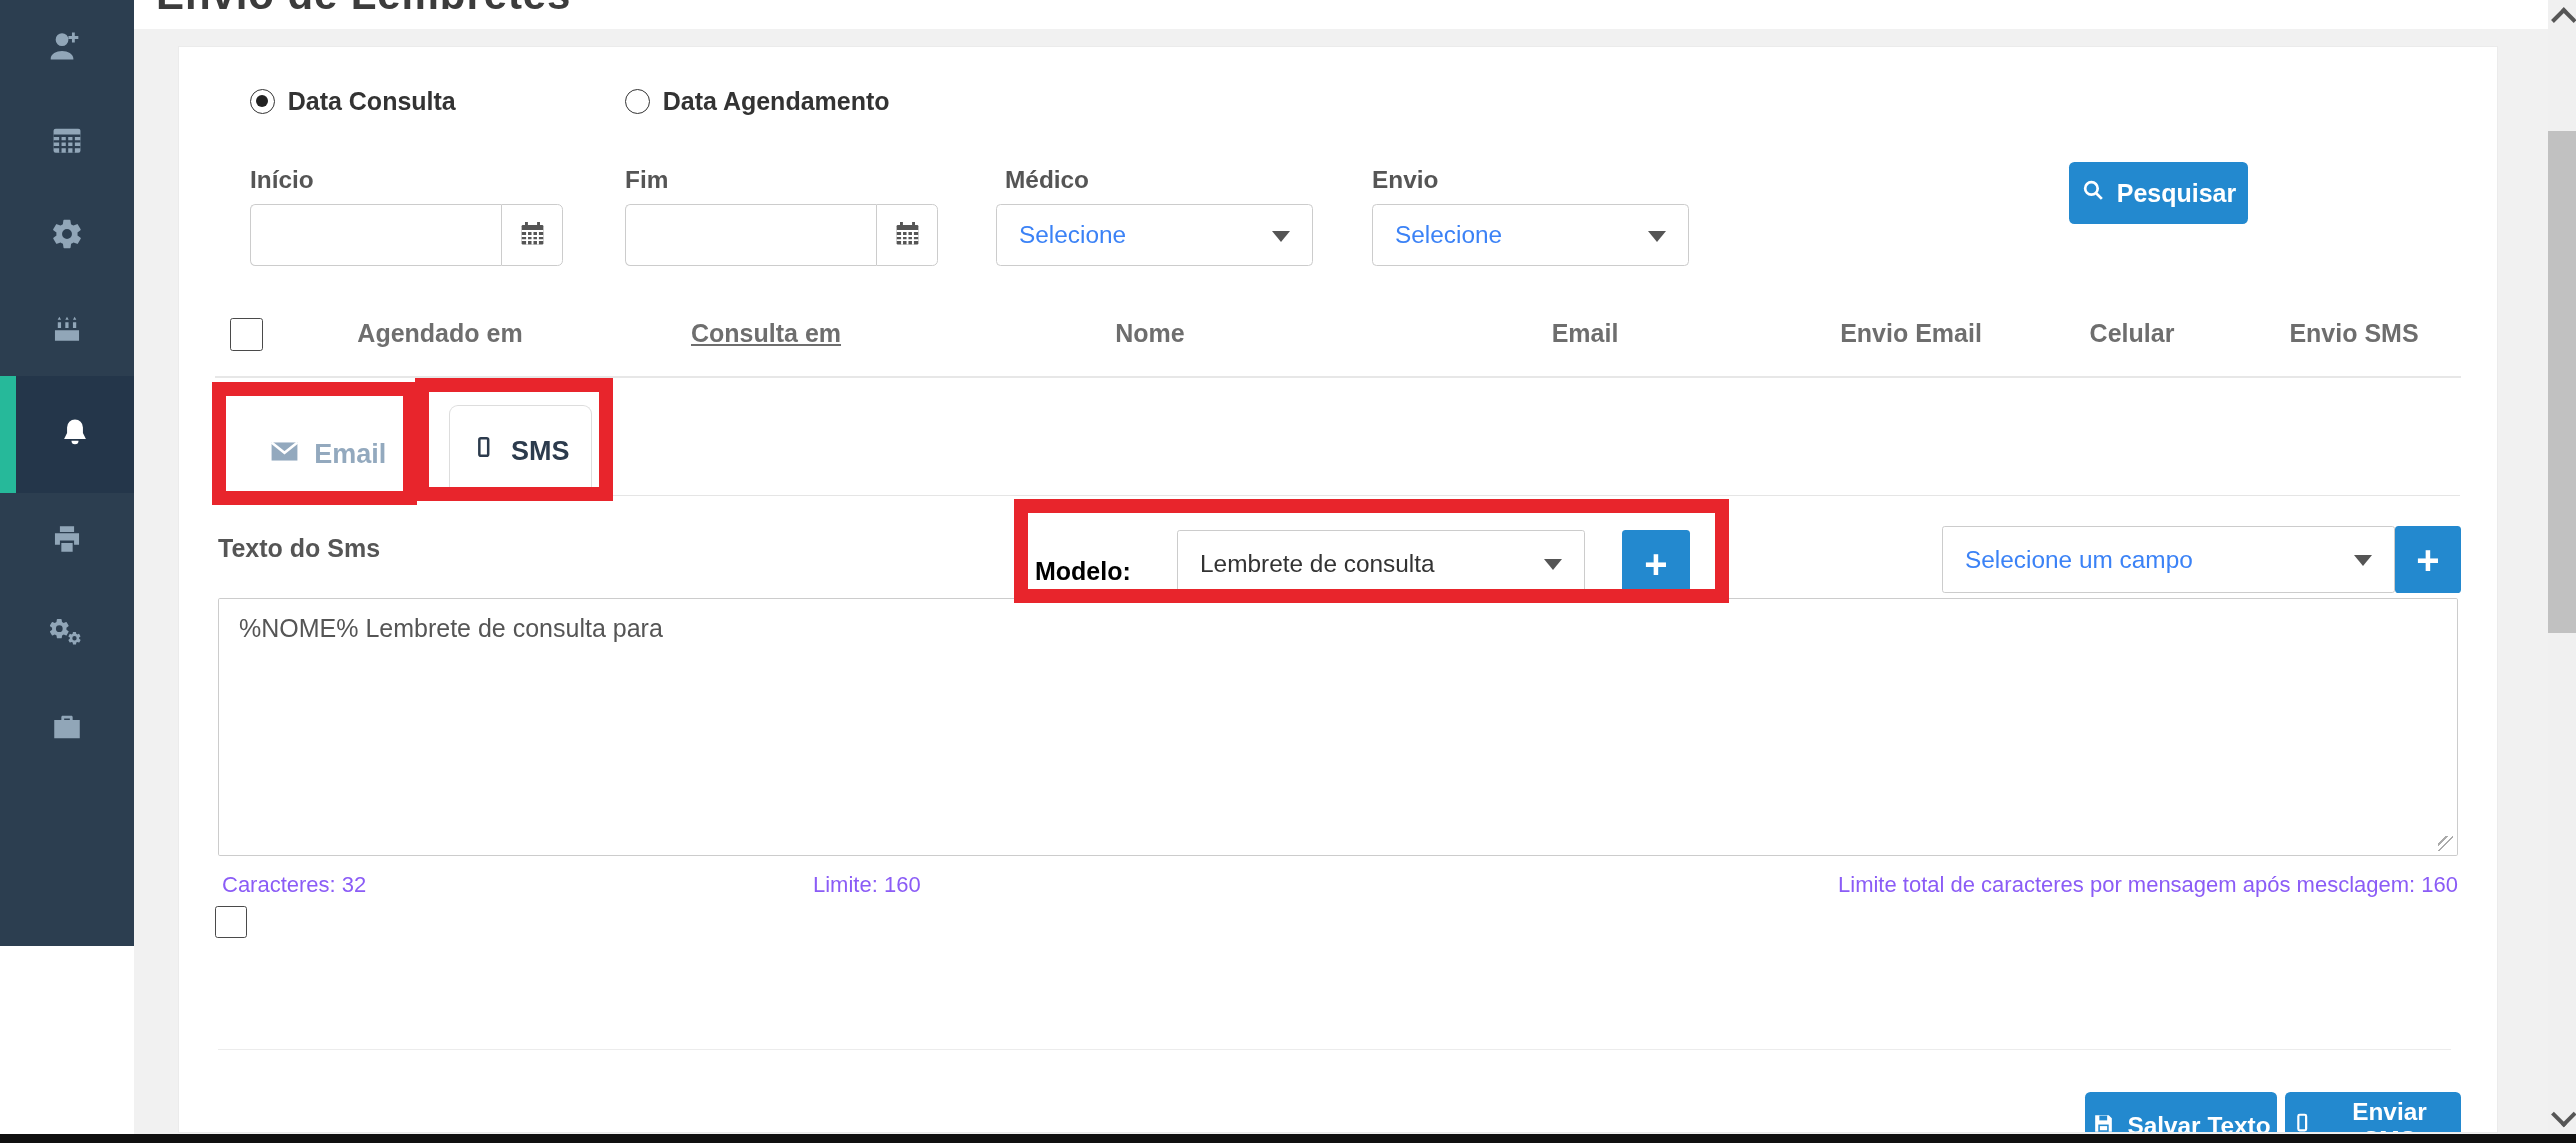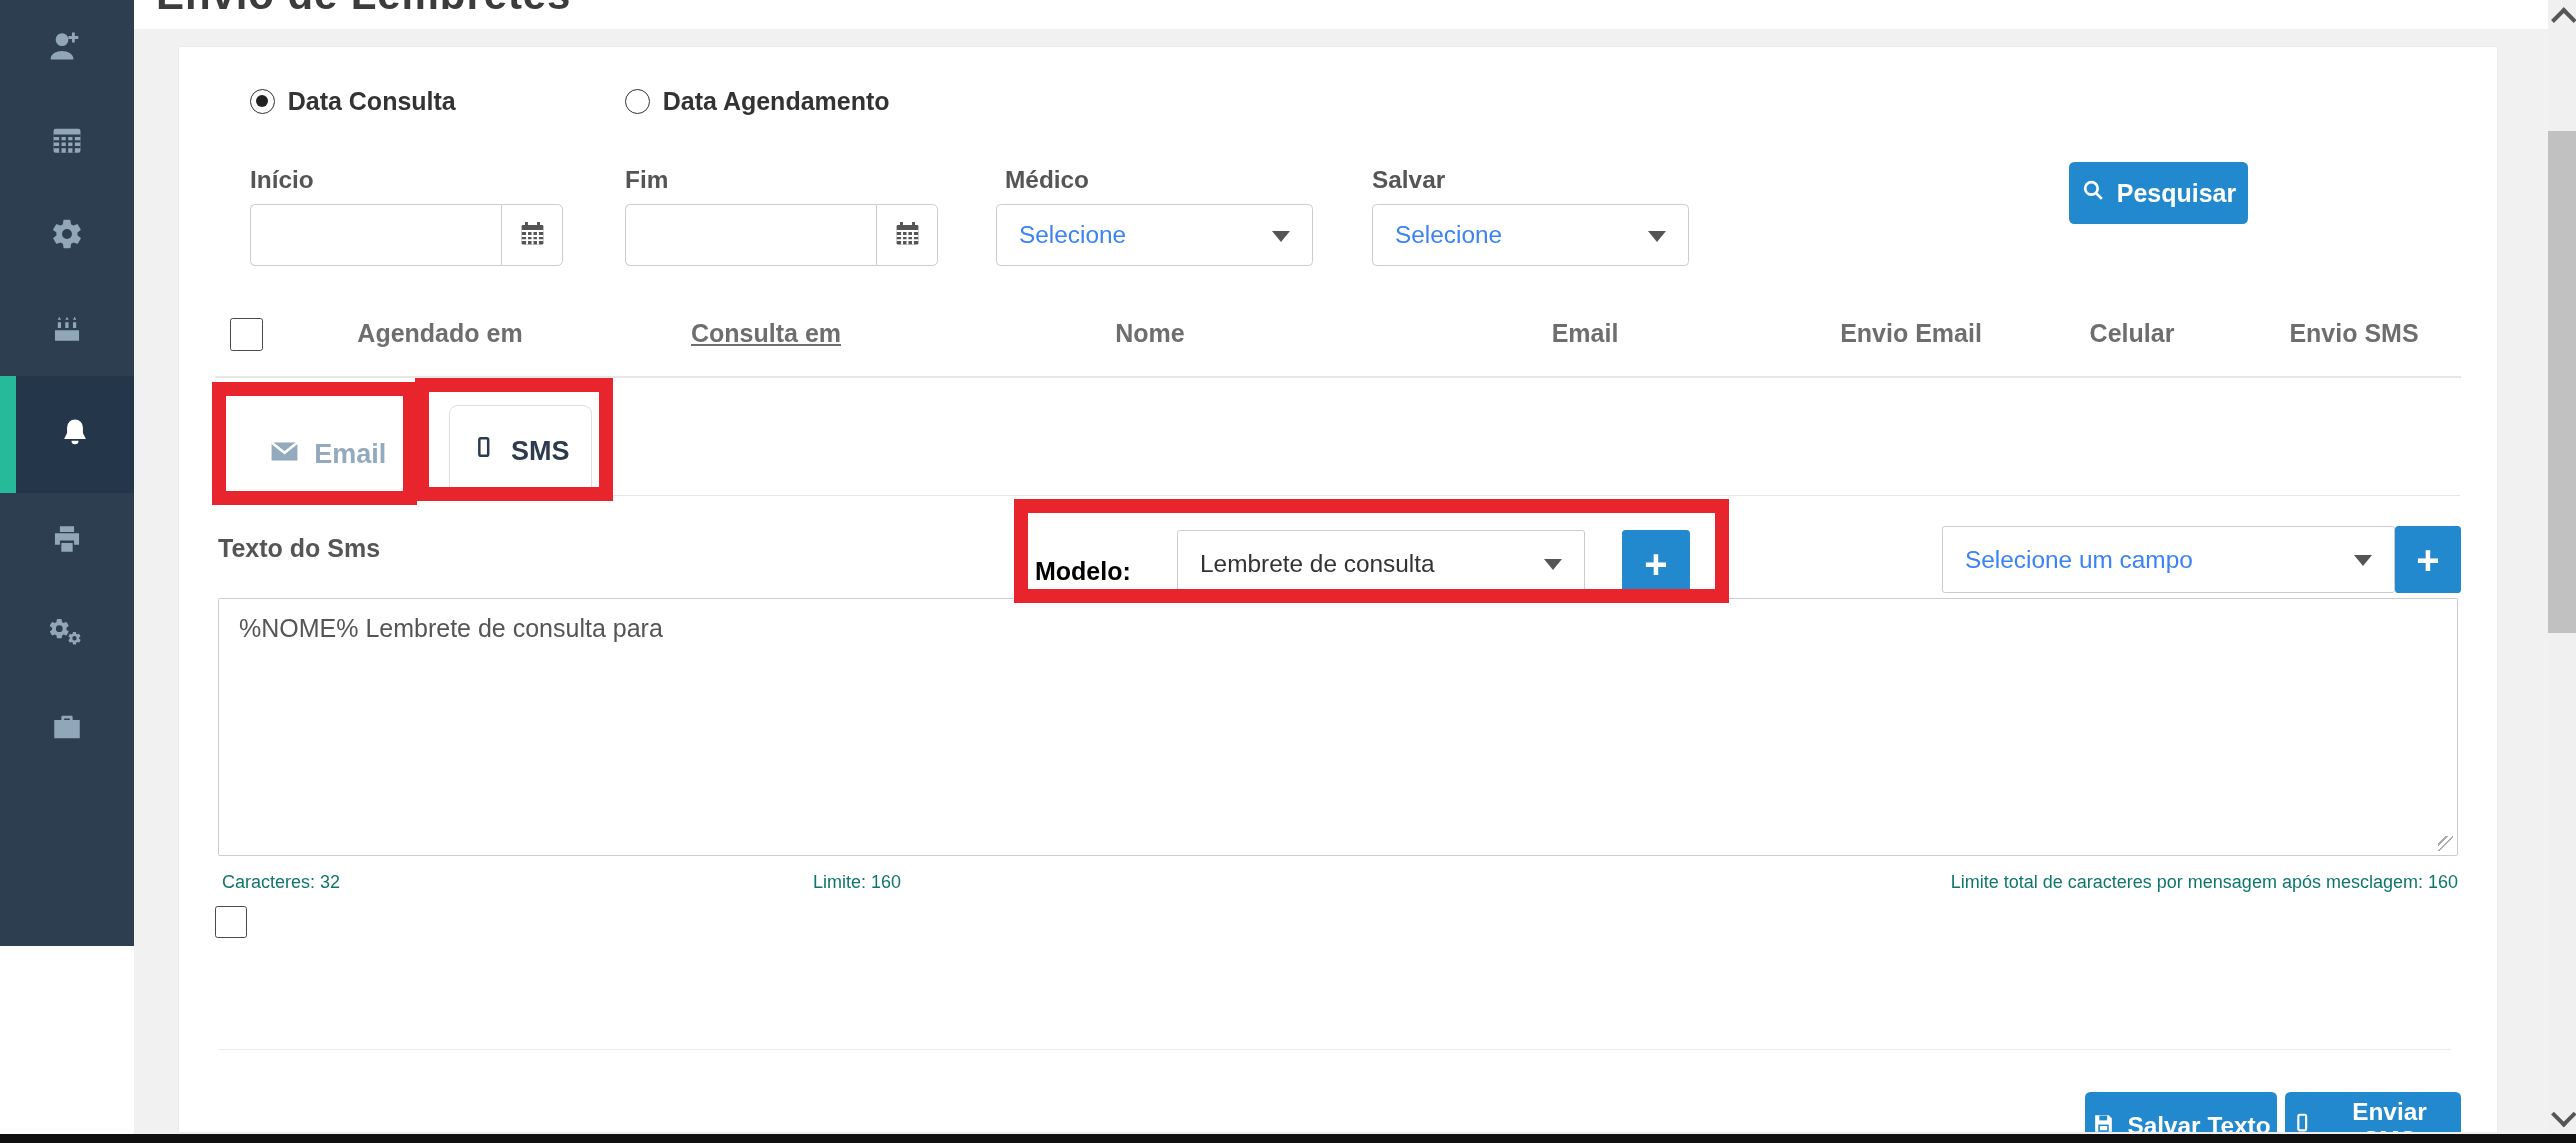--- a/index.html
+++ b/index.html
@@ -48,21 +48,21 @@
   .tab-email{color:#93a9be;}
   .tab-sms{color:#2c3b4d;border:0.9px solid #ddd;border-bottom:none;border-radius:9px 9px 0 0;box-sizing:border-box;text-align:right;}
   .tab-line{position:absolute;height:0.9px;background:#e5e5e5;}
   .red-box{position:absolute;border:14.5px solid #e8252c;box-sizing:border-box;z-index:6;pointer-events:none;}
 
   .bold-label{position:absolute;font-size:25px;font-weight:bold;color:#555;}
 
   .sms-textarea{position:absolute;border:0.9px solid #ccc;box-sizing:border-box;font-family:"Liberation Sans",sans-serif;font-size:25px;color:#555;padding:14.5px 20px;resize:none;outline:none;border-radius:1.8px;}
   .grip{position:absolute;width:14.5px;height:14.5px;background:
     linear-gradient(135deg,transparent 0 5.4px,#aaa 5.4px 7.2px,transparent 7.2px 10px,#aaa 10px 11.8px,transparent 11.8px);}
-  .info-text{position:absolute;font-size:18px;color:#0f766e;white-space:nowrap;}
+  .info-text{position:absolute;font-size:22px;color:#8b5cf6;white-space:nowrap;}
 
   .chev{width:13.6px;height:13.6px;border-left:4.5px solid #565656;border-top:4.5px solid #565656;}
   .scrollbar{position:absolute;left:2548px;top:0;width:28px;height:1143px;background:#f0f0f0;}
   .sb-thumb{position:absolute;left:0;width:28px;background:#c1c1c1;cursor:pointer;}
   .sb-arrow{position:absolute;left:7.2px;cursor:pointer;}
 
   .black-bar{position:absolute;left:0;top:1134px;width:2576px;height:9px;background:#101010;z-index:40;}
 </style>
 </head>
 <body>
@@ -149,21 +149,21 @@
       <span class="radio-label">Data Consulta</span>
     </div>
     <div class="radio-group" style="left:446px;top:40px;">
       <span class="radio-circle"></span>
       <span class="radio-label">Data Agendamento</span>
     </div>
 
     <div class="f-label" style="left:71px;top:119px;">Início</div>
     <div class="f-label" style="left:446px;top:119px;">Fim</div>
     <div class="f-label" style="left:826px;top:119px;">Médico</div>
-    <div class="f-label" style="left:1193px;top:119px;">Salvar</div>
+    <div class="f-label" style="left:1193px;top:119px;">Envio</div>
 
     <div class="date-group" style="left:71px;top:157px;">
       <input class="date-input" type="text" value="" style="">
       <div class="date-addon">
         <span>
           <svg viewBox="0 0 24 24" width="29" height="29">
               <rect x="3" y="5" width="18" height="16" rx="1" fill="#555"></rect>
               <g stroke="#fff" stroke-width="1.6" fill="none">
                 <path d="M3 10h18M7.5 10v11M12 10v11M16.5 10v11M3 14h18M3 17.5h18"></path>
               </g>

